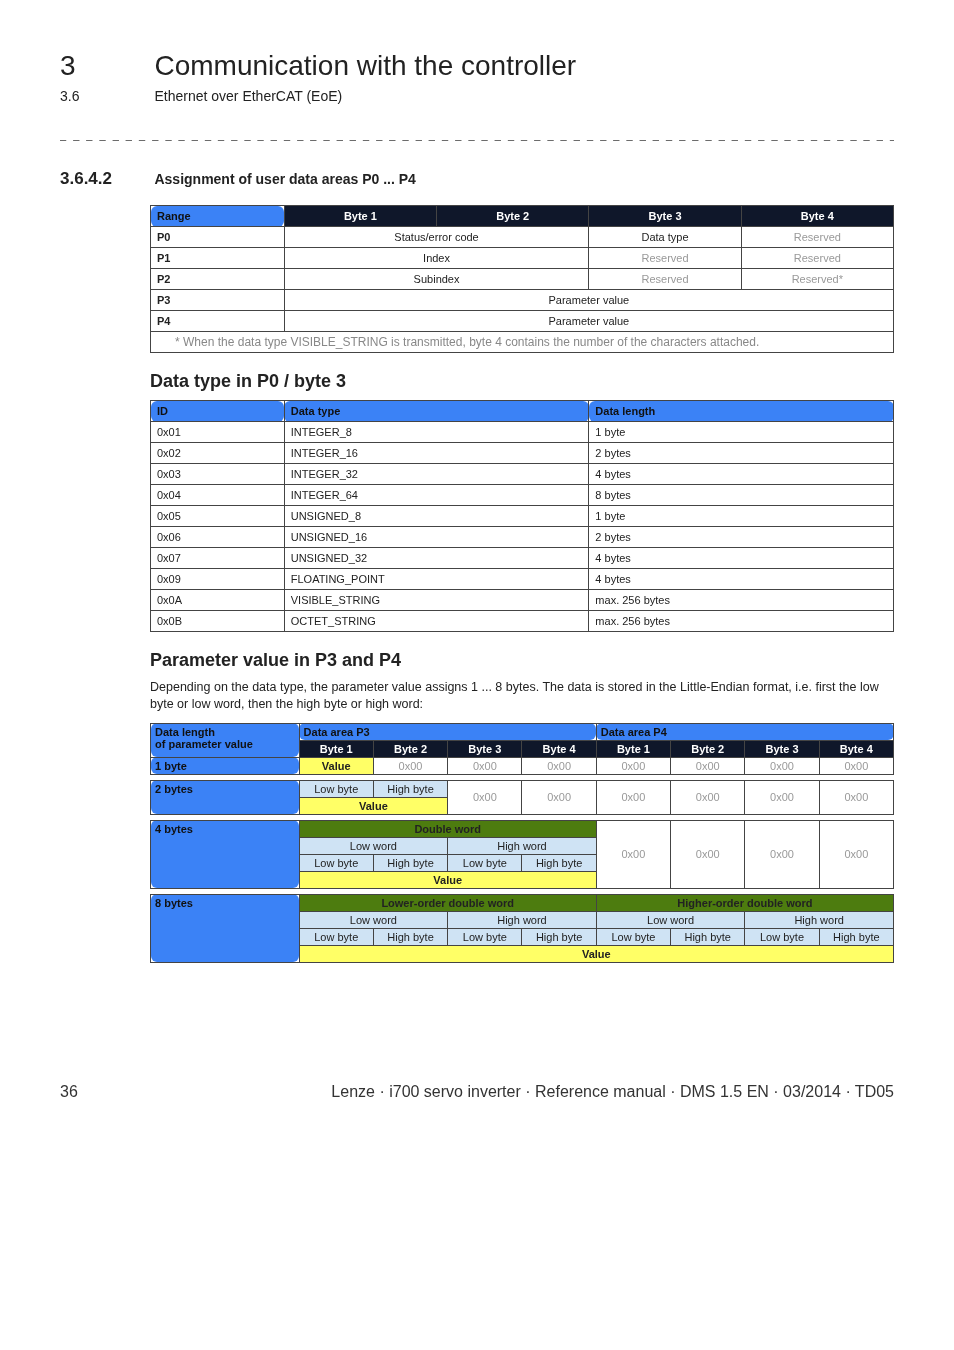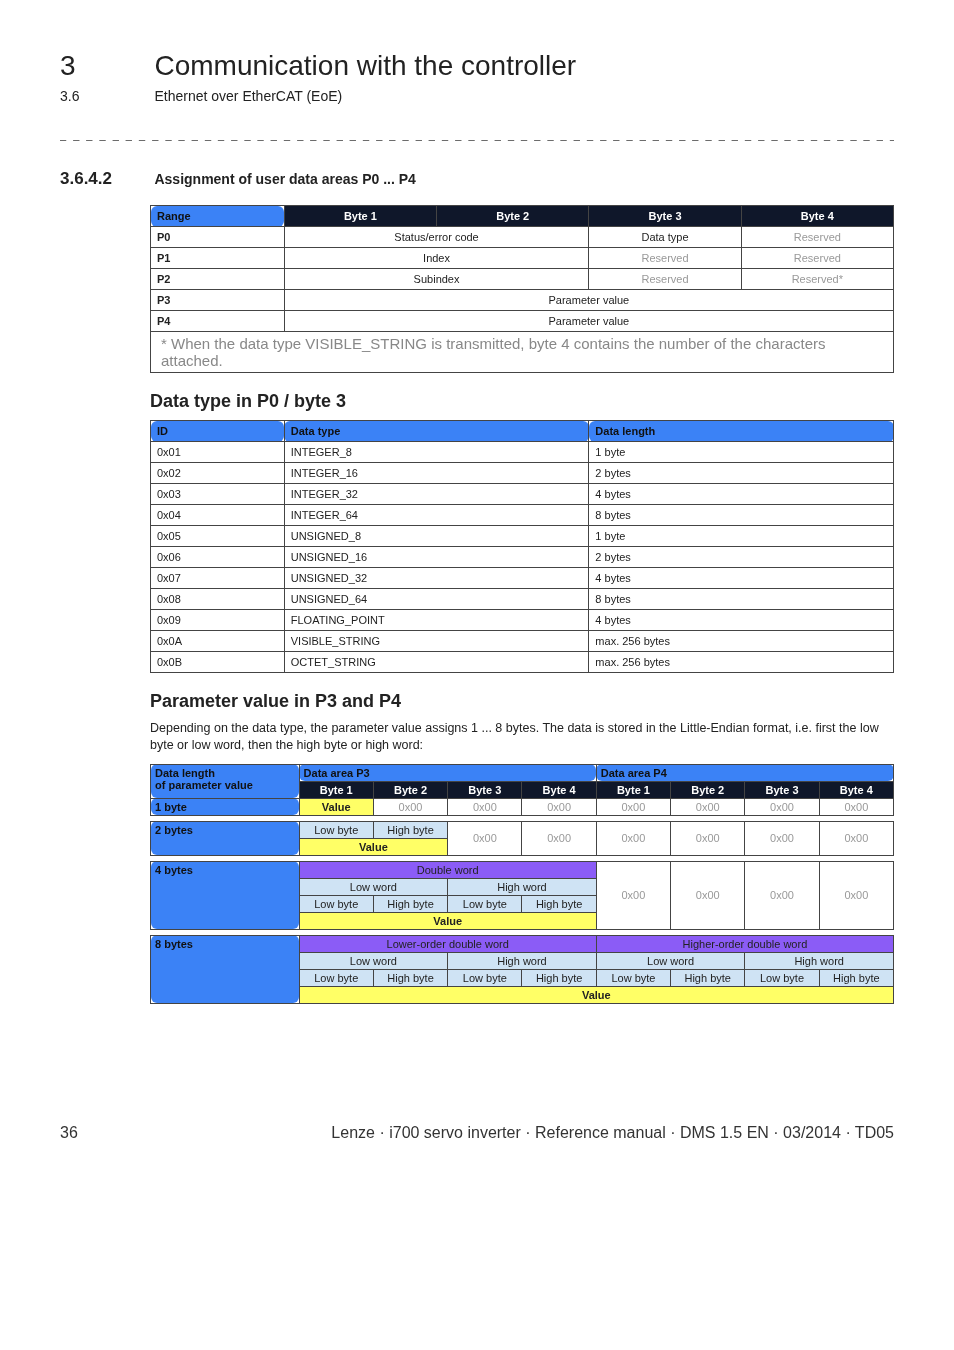--- a/index.html
+++ b/index.html
@@ -23,22 +23,22 @@
   .para-text { font-size: 12.5px; line-height: 1.35; margin: 6px 0 10px 0; }
   table { border-collapse: collapse; width: 100%; font-size: 11px; table-layout: fixed; }
   th, td { border: 1px solid #444; padding: 4px 6px; text-align: left; vertical-align: middle; }
   th.header-blue { background: #0f172a; color: #fff; font-weight: 700; text-align: center; }
   th.header-grey { background: #3b82f6; color: #111; font-weight: 700; text-align: left; border-radius: 6px; }
   td.grey-cell { color: #999; }
   td.center { text-align: center; }
   td.bold { font-weight: 700; }
   td.yellow { background: #ffff66; text-align: center; }
   td.lb { background: #cfe3f4; text-align: center; }
-  td.mb { background: #8b5cf6; text-align: center; }
-  .footnote-row td { color: #888; font-size: 15px; padding: 3px 10px; }
+  td.mb { background: #4d7c0f; text-align: center; font-weight: bold; }
+  .footnote-row td { color: #888; font-size: 12px; padding: 3px 24px; }
   .footer { position: relative; margin-top: 120px; font-size: 16px; color: #333; }
   .footer .pnum { display: inline-block; }
   .footer .pright { float: right; }
   .t3 td, .t3 th { padding: 2px 4px; }
   .wcol0 { width: 20%; }
   .wcol1 { width: 10%; }
 </style>
 </head>
 <body>
 
@@ -151,25 +151,20 @@
           <td>0x06</td>
           <td>UNSIGNED_16</td>
           <td>2 bytes</td>
         </tr>
     <tr>
           <td>0x07</td>
           <td>UNSIGNED_32</td>
           <td>4 bytes</td>
         </tr>
     <tr>
-          <td>0x08</td>
-          <td>UNSIGNED_64</td>
-          <td>8 bytes</td>
-        </tr>
-    <tr>
           <td>0x09</td>
           <td>FLOATING_POINT</td>
           <td>4 bytes</td>
         </tr>
     <tr>
           <td>0x0A</td>
           <td>VISIBLE_STRING</td>
           <td>max. 256 bytes</td>
         </tr>
     <tr>

